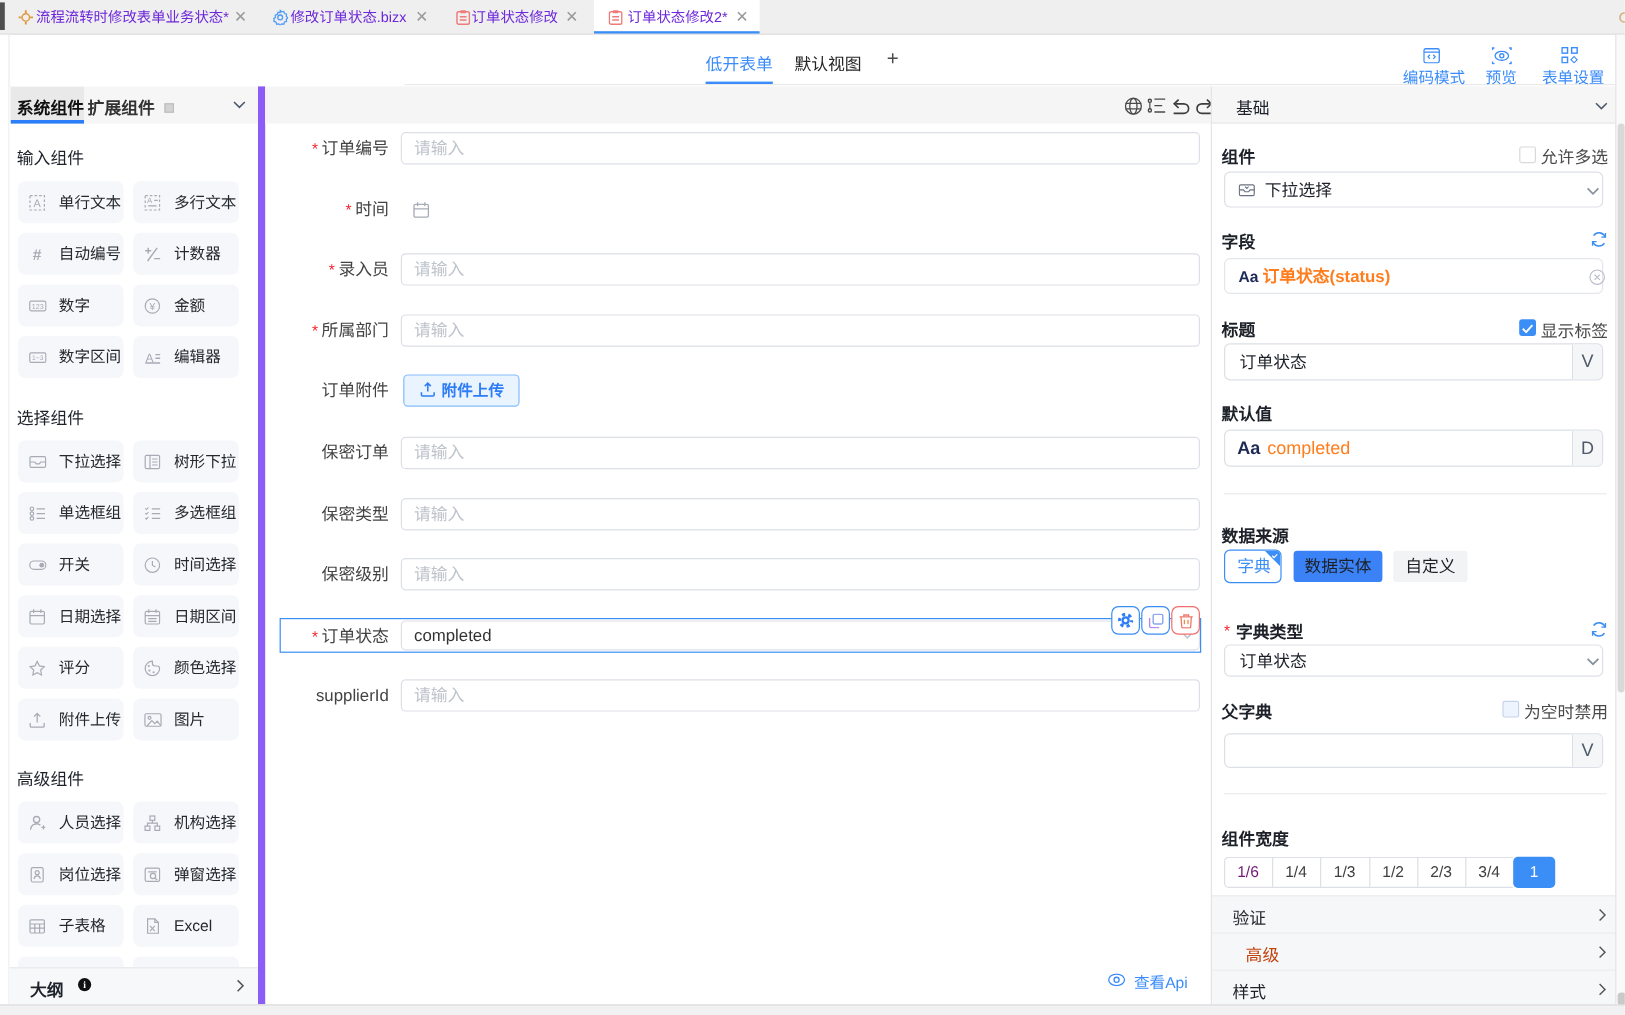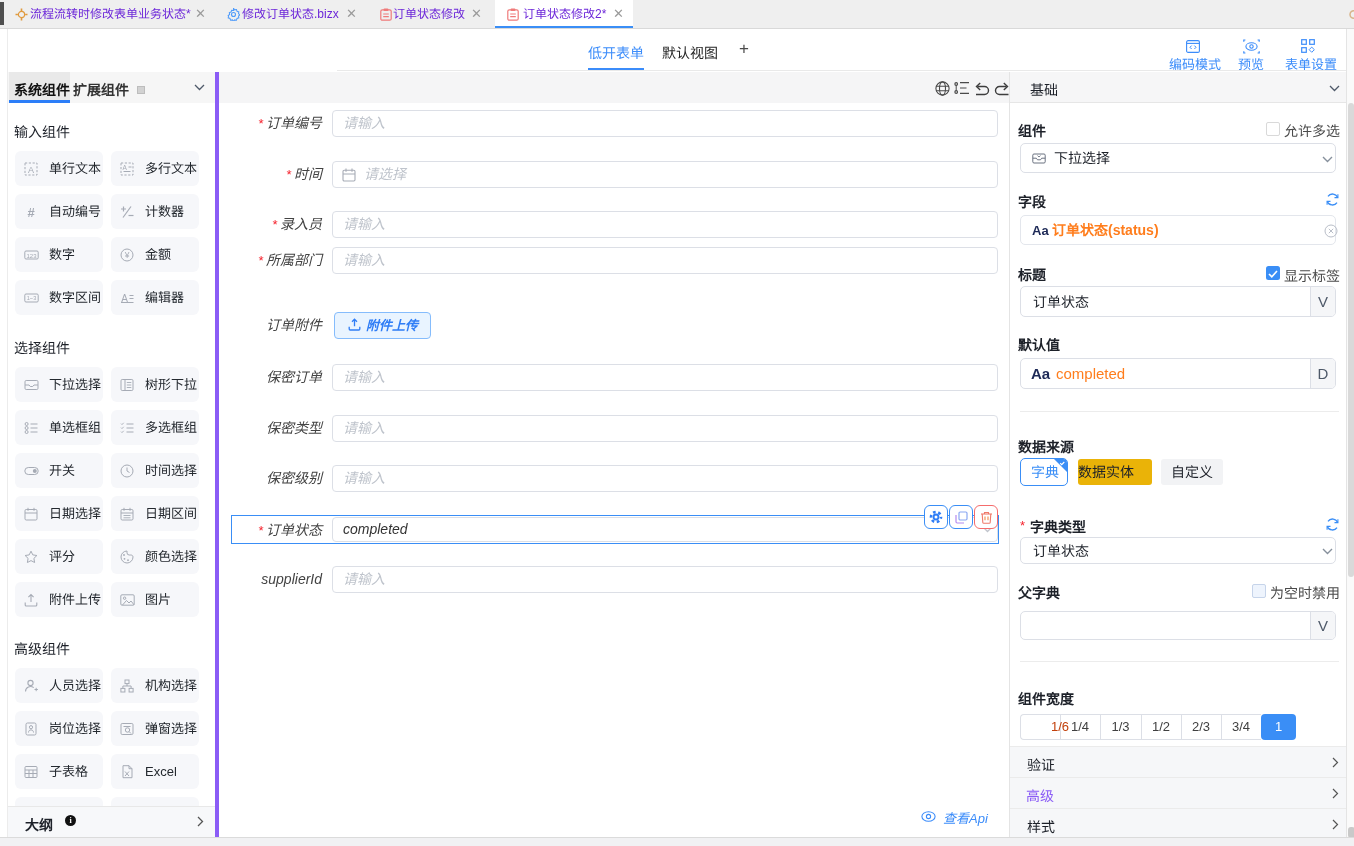--- a/index.html
+++ b/index.html
@@ -17,21 +17,21 @@
 .tbblue{color:#3b8cfa;}
 
 #lgutter{left:0;top:29px;width:8px;height:808px;background:#fff;border-right:1px solid #ececec;box-sizing:border-box;}
 #lpanel{left:8px;top:72px;width:207px;height:765px;background:#fff;overflow:hidden;}
 #lphead{position:absolute;left:0;top:0;width:207px;height:31px;background:#f6f6f6;}
 .comp-btn{position:absolute;width:88px;height:35px;background:#f6f7fa;border-radius:6px;}
 .comp-btn .ic{position:absolute;left:9px;top:11px;width:14px;height:14px;color:#a6abb5;}
 .comp-btn .lb{position:absolute;left:34px;top:0;height:35px;line-height:35px;font-size:13px;color:#24292f;white-space:nowrap;}
 .sect{position:absolute;left:6px;font-size:14px;color:#1d2129;}
 
-#canvas{left:215px;top:72px;width:792px;height:765px;background:#fff;border-left:4px solid #8b5cf6;box-sizing:content-box;font-style:italic;}
+#canvas{left:215px;top:72px;width:792px;height:765px;background:#fff;border-left:6px solid #8b5cf6;box-sizing:content-box;}
 #ctoolbar{position:absolute;left:0;top:0;width:792px;height:31px;background:#f5f5f6;}
 .frow{position:absolute;left:0;width:792px;height:27px;}
 .flabel{position:absolute;right:689px;top:0;height:27px;line-height:27px;font-size:14px;color:#434343;white-space:nowrap;}
 .star{color:#f5222d;margin-right:3px;font-size:13px;}
 .finput{position:absolute;left:113px;top:0;height:25px;border:1px solid #dcdfe6;border-radius:4px;background:#fff;line-height:25px;font-size:14px;color:#bfc4cc;padding-left:10px;width:654px;}
 
 #rpanel{left:1009px;top:72px;width:337px;height:765px;background:#fff;border-left:1px solid #e4e4e4;box-sizing:border-box;}
 #rphead{position:absolute;left:0;top:0;width:337px;height:31px;background:#f6f6f7;border-bottom:1px solid #e6e6e6;box-sizing:border-box;}
 .rlabel{position:absolute;left:8px;font-size:14px;font-weight:bold;color:#1d2129;white-space:nowrap;}
 .rinput{position:absolute;left:10px;width:316px;border:1px solid #dcdfe6;border-radius:5px;background:#fff;box-sizing:border-box;}
@@ -477,33 +477,32 @@
             <path d="M9.8 2l3.7 3.5-3.7 3.5" fill="none"></path>
           </g>
         </svg>
       </div>
   <div class="frow" style="top:38px;">
         <span class="flabel"><span class="star">*</span>订单编号</span>
         <span class="finput">请输入</span>
       </div>
   <div class="frow" style="top:89px;">
         <span class="flabel"><span class="star">*</span>时间</span>
-        <span class="finput" style="padding-left:31px;width:633px;">请选择</span>
     <svg class="abs" style="left:123px;top:7px" width="14" height="14" viewBox="0 0 14 14">
           <g fill="none" stroke="#a6abb5" stroke-width="1.1">
             <rect x="1" y="2.3" width="12" height="10.7" rx="1.2"></rect>
             <path d="M4 0.6v3.2M10 0.6v3.2M1 6h12"></path>
           </g>
         </svg>
       </div>
   <div class="frow" style="top:139px;">
         <span class="flabel"><span class="star">*</span>录入员</span>
         <span class="finput">请输入</span>
       </div>
-  <div class="frow" style="top:175px;">
+  <div class="frow" style="top:190px;">
         <span class="flabel"><span class="star">*</span>所属部门</span>
         <span class="finput">请输入</span>
       </div>
   <div class="frow" style="top:240px;">
         <span class="flabel">订单附件</span>
     <span class="abs" style="left:115px;top:0;width:95px;height:25px;background:#e9f4ff;border:1px solid #85bcfc;border-radius:4px;"></span>
     <svg class="abs" style="left:129px;top:6px" width="13" height="13" viewBox="0 0 13 13">
           <g fill="none" stroke="#2f7df6" stroke-width="1.3">
             <path d="M6.5 8.2V1.4M4 3.8l2.5-2.6L9 3.8"></path>
             <path d="M1.2 8.8v2.2a1 1 0 0 0 1 1h8.6a1 1 0 0 0 1-1V8.8"></path>
@@ -632,21 +631,21 @@
   </div>
   <div class="abs" style="left:10px;top:339px;width:319px;height:1px;background:#ececec;"></div>
   <span class="rlabel" style="top:364px;">数据来源</span>
   <div class="abs" style="left:10px;top:386px;width:46px;height:26px;border:1px solid #3a8ef6;border-radius:5px;background:#fff;overflow:hidden;">
     <span class="abs" style="left:10px;top:0;height:26px;line-height:26px;font-size:14px;color:#3a8ef6;">字典</span>
     <svg class="abs" style="right:0;top:0" width="13" height="13" viewBox="0 0 13 13">
           <path d="M0 0h13v13z" fill="#3a8ef6"></path>
           <path d="M6.2 4.2l1.5 1.5 2.6-2.7" fill="none" stroke="#fff" stroke-width="1.1"></path>
         </svg>
   </div>
-  <div class="abs" style="left:68px;top:387px;width:74px;height:26px;background:#eab308;border-radius:3px;text-align:left;line-height:26px;font-size:14px;color:#1d2129;">数据实体</div>
+  <div class="abs" style="left:68px;top:387px;width:74px;height:26px;background:#3b82f6;border-radius:3px;text-align:center;line-height:26px;font-size:14px;color:#1d2129;">数据实体</div>
   <div class="abs" style="left:151px;top:387px;width:62px;height:26px;background:#f2f3f5;border-radius:3px;text-align:center;line-height:26px;font-size:14px;color:#1d2129;">自定义</div>
   <span class="rlabel" style="top:444px;left:20px;">字典类型</span>
   <span class="abs" style="left:10px;top:446px;font-size:13px;color:#f5222d;">*</span>
   <svg class="abs" style="left:316px;top:446px" width="13" height="13" viewBox="0 0 13 13">
         <g fill="none" stroke="#3a8ef6" stroke-width="1.3">
           <path d="M11.7 4.6A5.5 5.5 0 0 0 2 3.4M1.3 8.4a5.5 5.5 0 0 0 9.7 1.2"></path>
           <path d="M11.9 1.2v3.4H8.5M1.1 11.8V8.4h3.4" stroke-width="1.1"></path>
         </g>
       </svg>
   <div class="rinput" style="top:465px;height:27px;">
@@ -663,36 +662,36 @@
   </div>
   <div class="abs" style="left:10px;top:589px;width:319px;height:1px;background:#ececec;"></div>
   <span class="rlabel" style="top:616px;">组件宽度</span>
   <div class="abs" style="left:10px;top:642px;width:276px;height:26px;">
     <div class="abs" style="left:0;top:0;width:240px;height:24px;border:1px solid #dcdfe6;border-radius:4px 0 0 4px;border-right:none;"></div>
     <div class="abs" style="left:40px;top:1px;width:1px;height:24px;background:#dcdfe6;"></div>
     <div class="abs" style="left:80px;top:1px;width:1px;height:24px;background:#dcdfe6;"></div>
     <div class="abs" style="left:121px;top:1px;width:1px;height:24px;background:#dcdfe6;"></div>
     <div class="abs" style="left:161px;top:1px;width:1px;height:24px;background:#dcdfe6;"></div>
     <div class="abs" style="left:201px;top:1px;width:1px;height:24px;background:#dcdfe6;"></div>
-    <span class="abs" style="left:0;top:0;width:40px;text-align:center;line-height:26px;font-size:13px;color:#c2410c;margin-left:20px;">1/6</span>
+    <span class="abs" style="left:0;top:0;width:40px;text-align:center;line-height:26px;font-size:13px;color:#701a75;">1/6</span>
     <span class="abs" style="left:40px;top:0;width:40px;text-align:center;line-height:26px;font-size:13px;color:#404040;">1/4</span>
     <span class="abs" style="left:80px;top:0;width:41px;text-align:center;line-height:26px;font-size:13px;color:#404040;">1/3</span>
     <span class="abs" style="left:121px;top:0;width:40px;text-align:center;line-height:26px;font-size:13px;color:#404040;">1/2</span>
     <span class="abs" style="left:161px;top:0;width:40px;text-align:center;line-height:26px;font-size:13px;color:#404040;">2/3</span>
     <span class="abs" style="left:201px;top:0;width:40px;text-align:center;line-height:26px;font-size:13px;color:#404040;">3/4</span>
     <div class="abs" style="left:241px;top:0;width:35px;height:26px;background:#3a8ef6;border-radius:4px;color:#fff;text-align:center;line-height:26px;font-size:13px;">1</div>
   </div>
   <div class="abs" style="left:0;top:674px;width:337px;height:31px;background:#f6f7f9;border-top:1px solid #ebebeb;box-sizing:border-box;">
     <span class="abs" style="left:17px;top:7px;font-size:14px;color:#1d2129;">验证</span>
     <svg class="abs" style="left:322px;top:10px" width="7" height="11" viewBox="0 0 7 11">
           <path d="M1 1l4.5 4.5L1 10" fill="none" stroke="#555" stroke-width="1.2"></path>
         </svg>
   </div>
   <div class="abs" style="left:0;top:705px;width:337px;height:31px;background:#f6f7f9;border-top:1px solid #ebebeb;box-sizing:border-box;">
-    <span class="abs" style="left:16px;top:7px;font-size:14px;color:#8b5cf6;">高级</span>
+    <span class="abs" style="left:28px;top:7px;font-size:14px;color:#c2410c;">高级</span>
     <svg class="abs" style="left:322px;top:10px" width="7" height="11" viewBox="0 0 7 11">
           <path d="M1 1l4.5 4.5L1 10" fill="none" stroke="#555" stroke-width="1.2"></path>
         </svg>
   </div>
   <div class="abs" style="left:0;top:736px;width:337px;height:29px;background:#f6f7f9;border-top:1px solid #ebebeb;box-sizing:border-box;">
     <span class="abs" style="left:17px;top:7px;font-size:14px;color:#1d2129;">样式</span>
     <svg class="abs" style="left:322px;top:10px" width="7" height="11" viewBox="0 0 7 11">
           <path d="M1 1l4.5 4.5L1 10" fill="none" stroke="#555" stroke-width="1.2"></path>
         </svg>
   </div>

